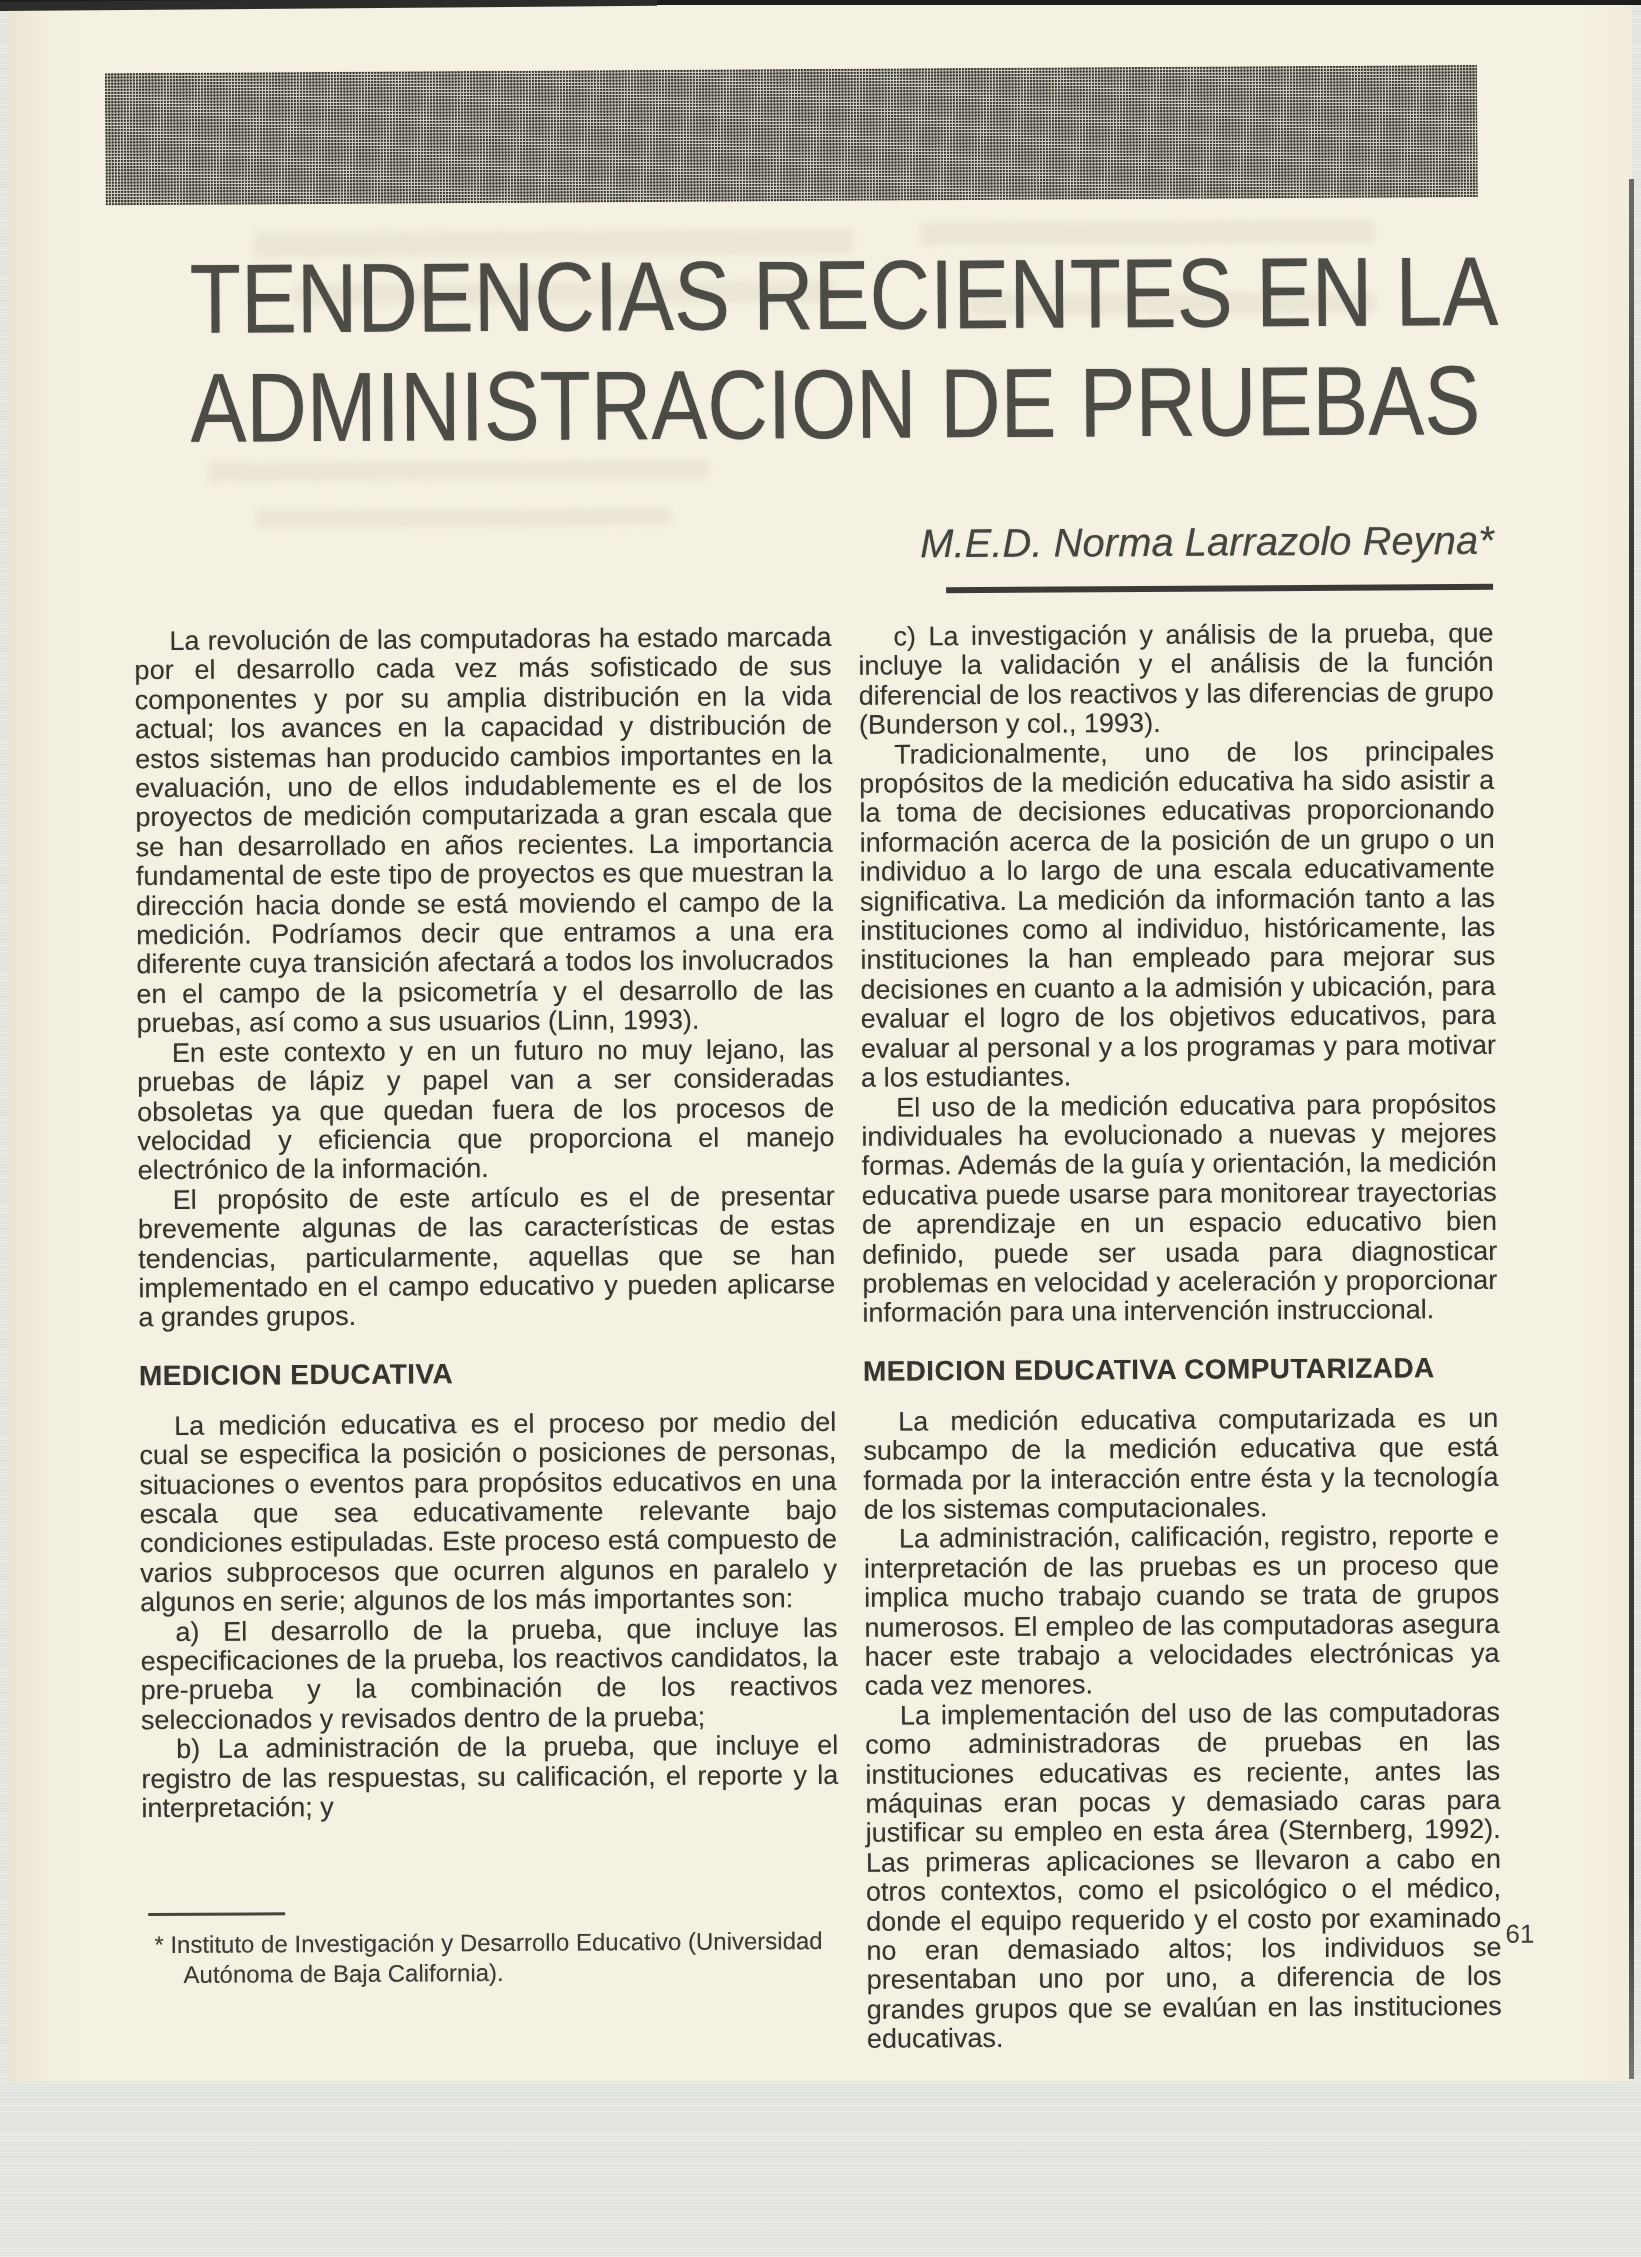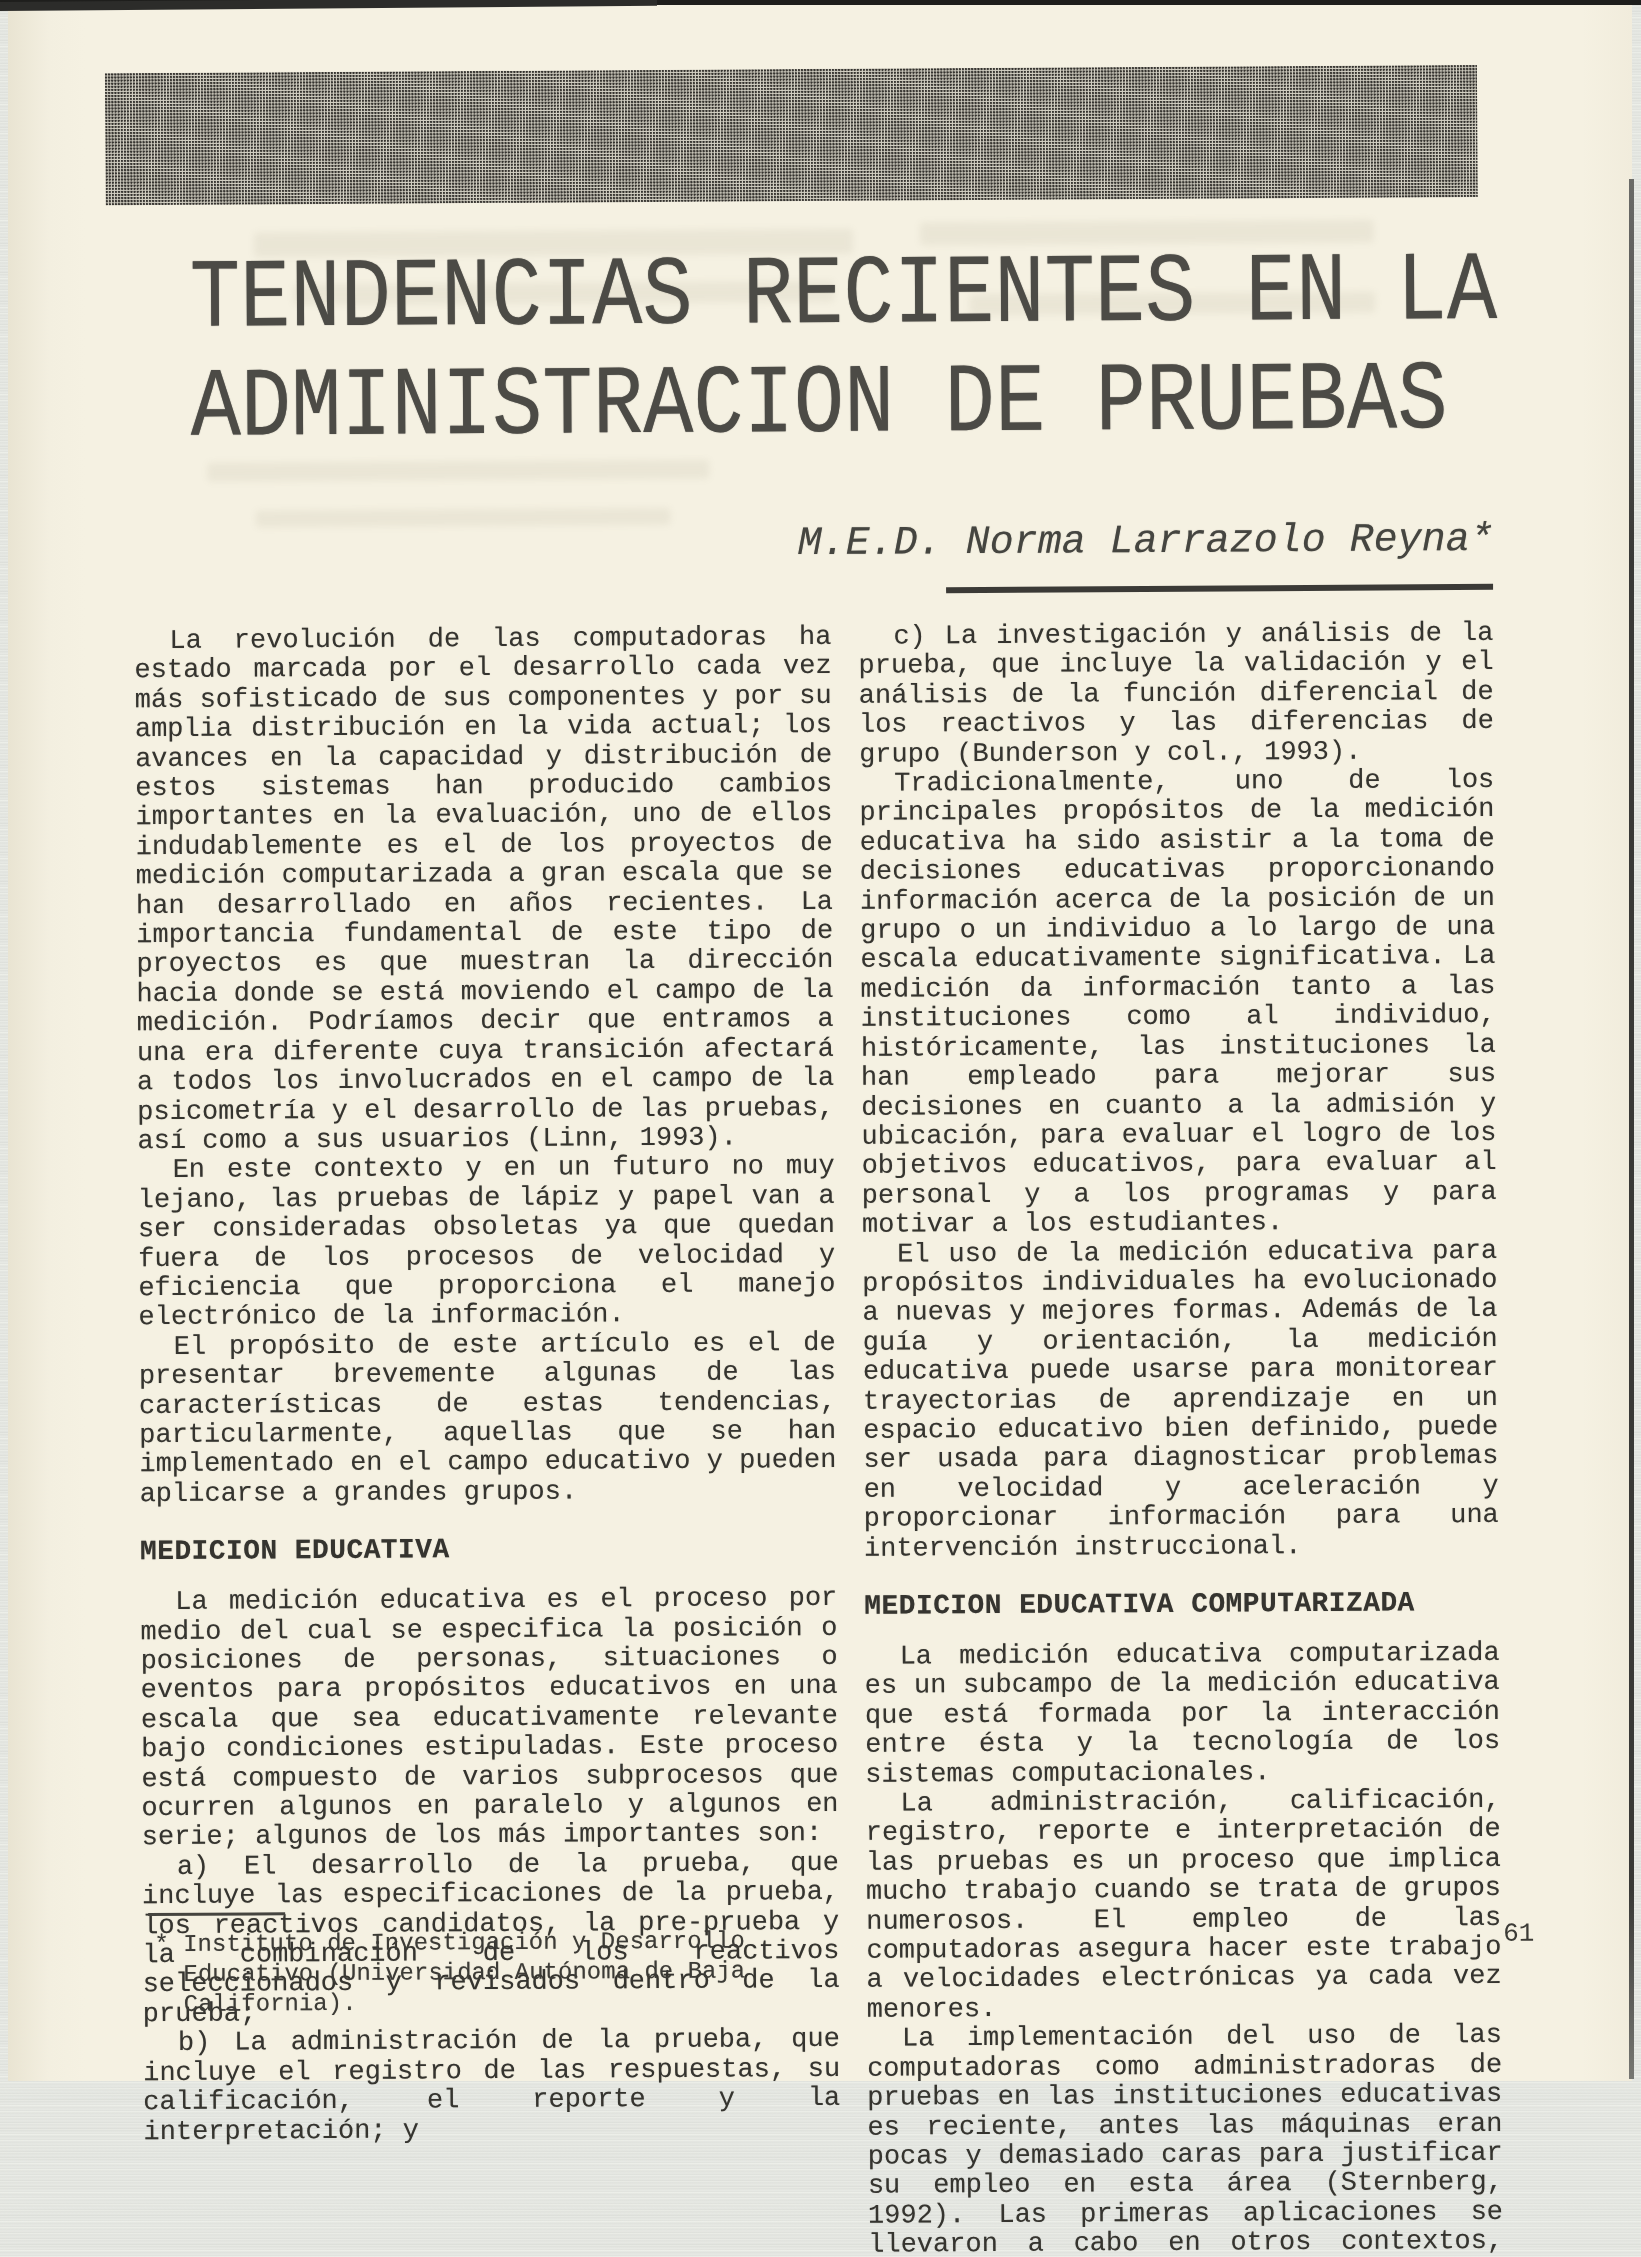--- a/index.html
+++ b/index.html
@@ -31,21 +31,20 @@
     width: 4.8px; height: 1900px;
     background: linear-gradient(180deg, #6b6b68 0%, #393936 20%, #393936 90%, #777772 100%);
     z-index: 6;
   }
   .page {
     position: absolute; left: 7.7px; top: 4.8px;
     width: 1624px; height: 2076px;
     background-color: #f5f1e2;
     background-image: linear-gradient(90deg, #e9e4d2 0px, #f3efe0 41px, #f5f1e2 77px, #f5f1e2 1574px, #f1ecdc 1624px);
     z-index: 2;
-    font-family: Liberation Mono, monospace;
   }
   .content {
     position: absolute; left: 0; top: 0; right: 0; bottom: 0;
     transform: rotate(-0.35deg);
     transform-origin: 811px 1062px;
     color: #363530;
   }
   .halftone-banner {
     position: absolute; left: 103px; top: 64px;
     width: 1372px; height: 132px;

